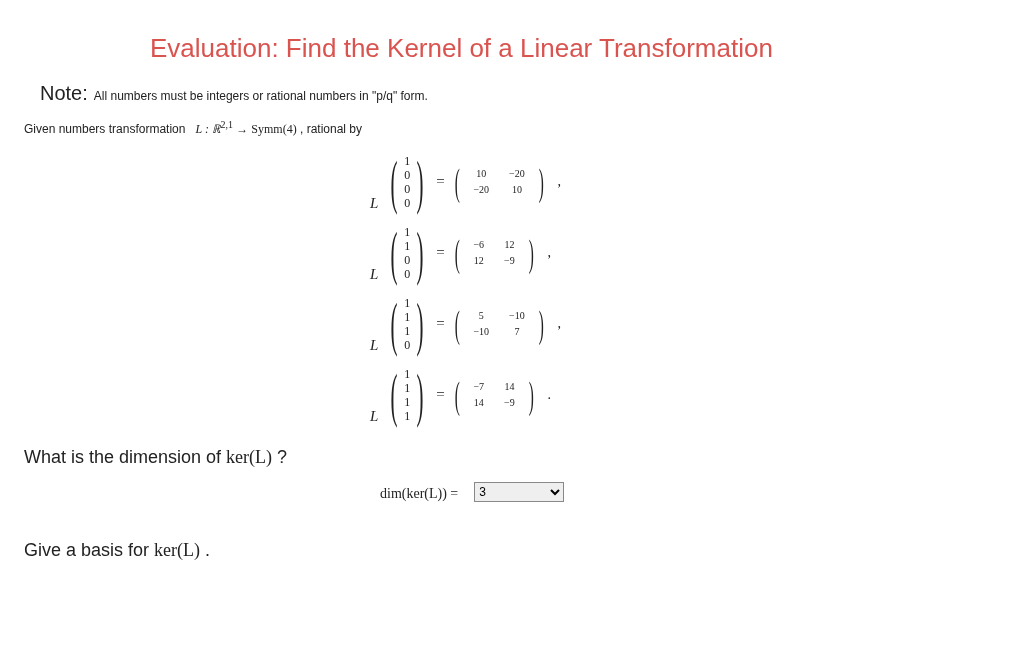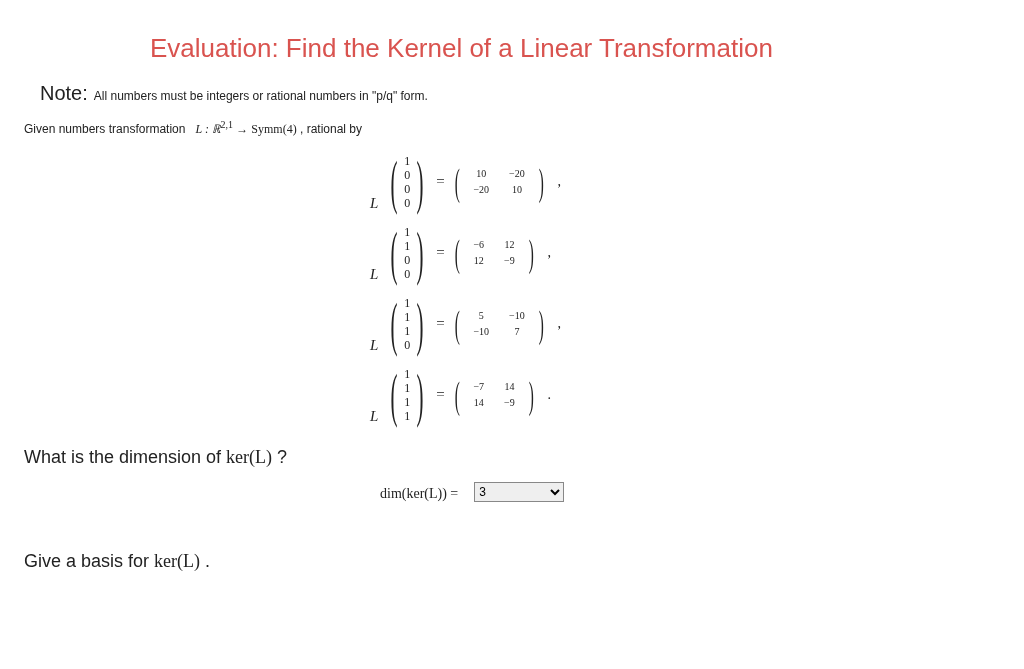--- a/index.html
+++ b/index.html
@@ -252,17 +252,17 @@
   <span> ?</span>
 </p>
 
 <div class="dim-row">
   <span>dim(ker(L)) =</span>
   <select class="dim-sel">
     <option>3</option>
   </select>
 </div>
 
-<p class="q-line" style="margin-top:49px;">
+<p class="q-line" style="margin-top:38px;">
   <span>Give a basis for </span>
   <span class="math-r">ker(L)</span>
   <span> .</span>
 </p>
 
 </body></html>

